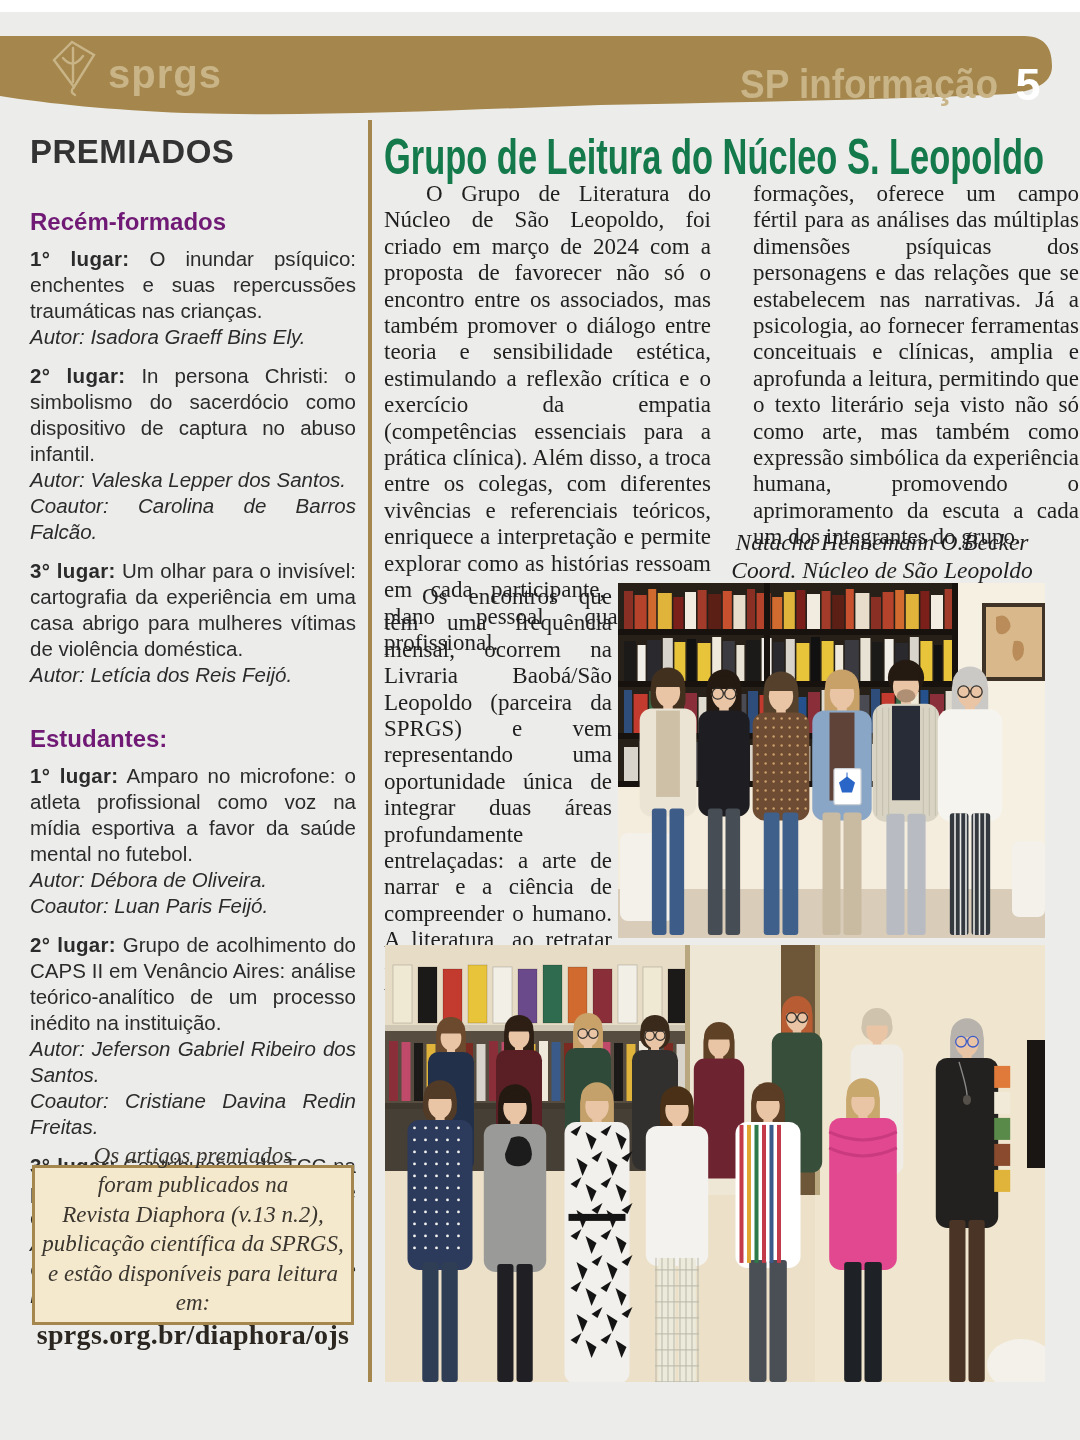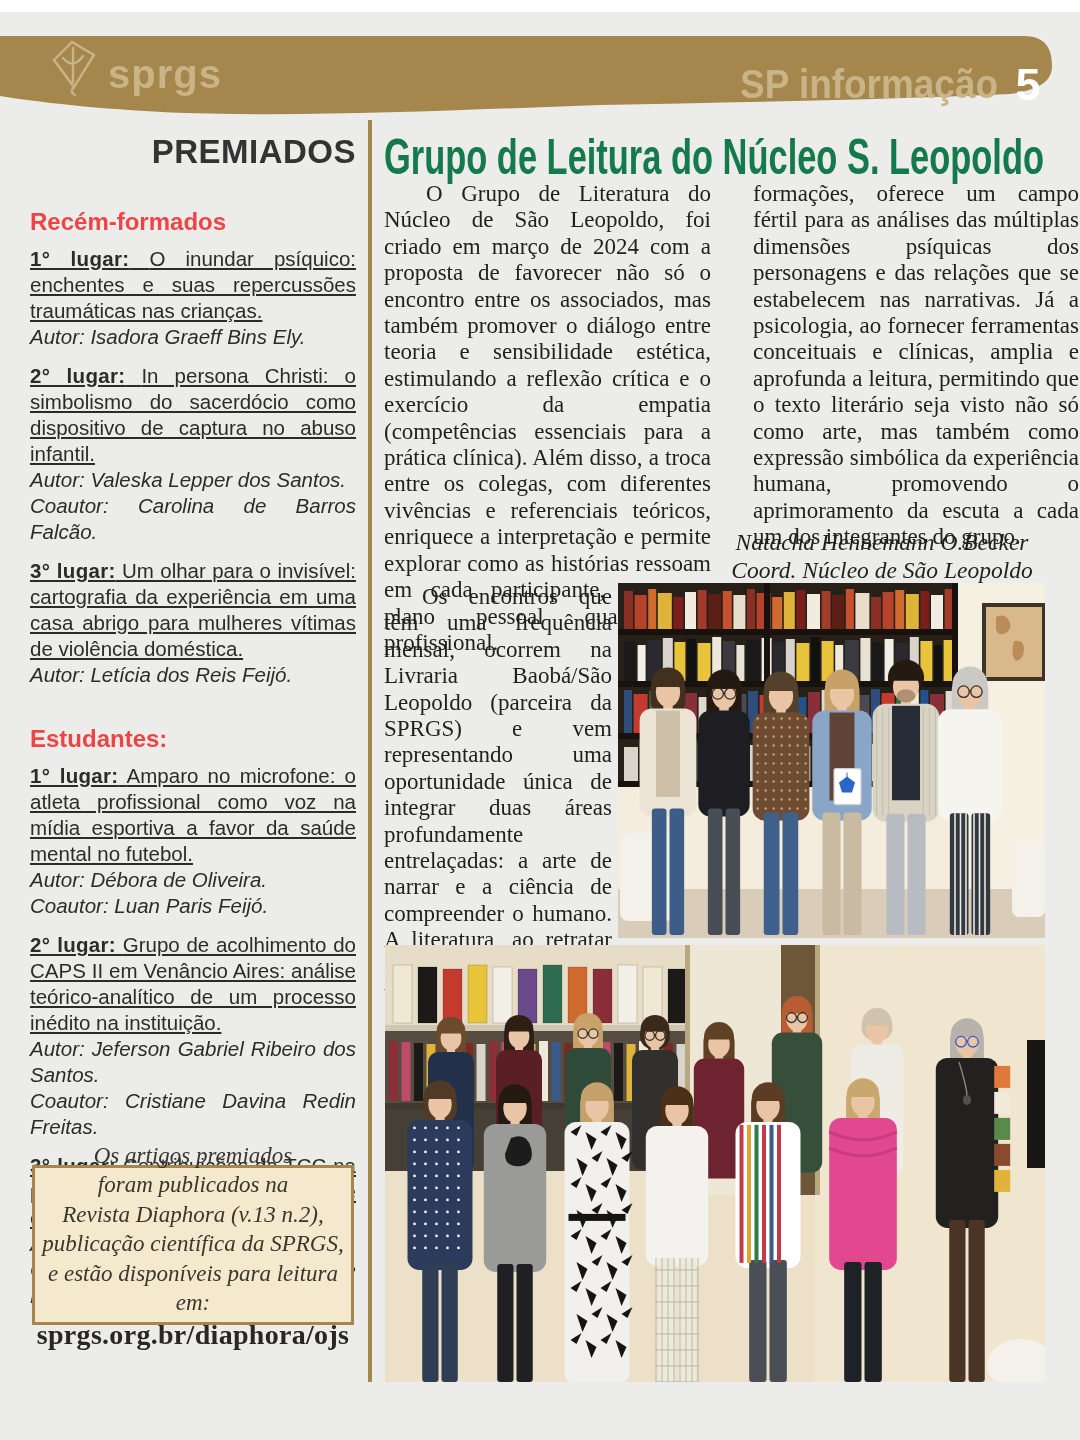--- a/index.html
+++ b/index.html
@@ -9,24 +9,24 @@
   }
   html,body{margin:0;padding:0;}
   #page{position:relative;width:1080px;height:1440px;background:#ffffff;overflow:hidden;
         font-family:"Liberation Sans",sans-serif;padding-left:35px;}
   .pagebg{position:absolute;left:0;top:12px;width:1080px;height:1428px;background:var(--page-bg);}
   .band-svg{position:absolute;left:0;top:0;width:1080px;height:130px;}
   .divider{position:absolute;left:368px;top:120px;width:4px;height:1262px;background:var(--divider);}
 
   
   .sidebar{position:absolute;left:30px;top:133px;width:326px;color:#2e2e2e;}
-  .sidebar-title{font-size:33px;font-weight:bold;text-align:right;letter-spacing:.5px;color:#333;margin:0 0 26px 0;}
-  .subhead{font-size:24px;font-weight:bold;margin:37px 0 10px 0;color:#ef4444;}
+  .sidebar-title{font-size:33px;font-weight:bold;text-align:left;letter-spacing:.5px;color:#333;margin:0 0 26px 0;}
+  .subhead{font-size:24px;font-weight:bold;margin:37px 0 10px 0;color:#701a75;}
   .entry{margin:0 0 13px 0;}
-  .etitle{margin:0;font-size:20.5px;line-height:26px;text-align:justify;color:var(--body-text);text-decoration:underline;}
+  .etitle{margin:0;font-size:20.5px;line-height:26px;text-align:justify;color:var(--body-text);}
   .etitle b{letter-spacing:.3px;}
   .credit{margin:0;font-size:20.5px;line-height:26px;font-style:italic;text-align:justify;color:var(--body-text);}
   .note-box{position:absolute;left:32px;top:1165px;width:322px;height:160px;box-sizing:border-box;
     background:var(--note-box-bg);border:3px solid var(--note-box-border);
     display:flex;flex-direction:column;justify-content:center;align-items:center;
     font-family:"Liberation Serif",serif;font-style:italic;font-size:23px;line-height:29.5px;color:#3a352e;}
   .note-box .url{font-style:normal;font-weight:bold;font-size:28px;letter-spacing:.3px;margin-top:2px;color:#2b2620;}
 
   
   .article-title-svg{position:absolute;left:383px;top:124px;width:664px;height:64px;}

